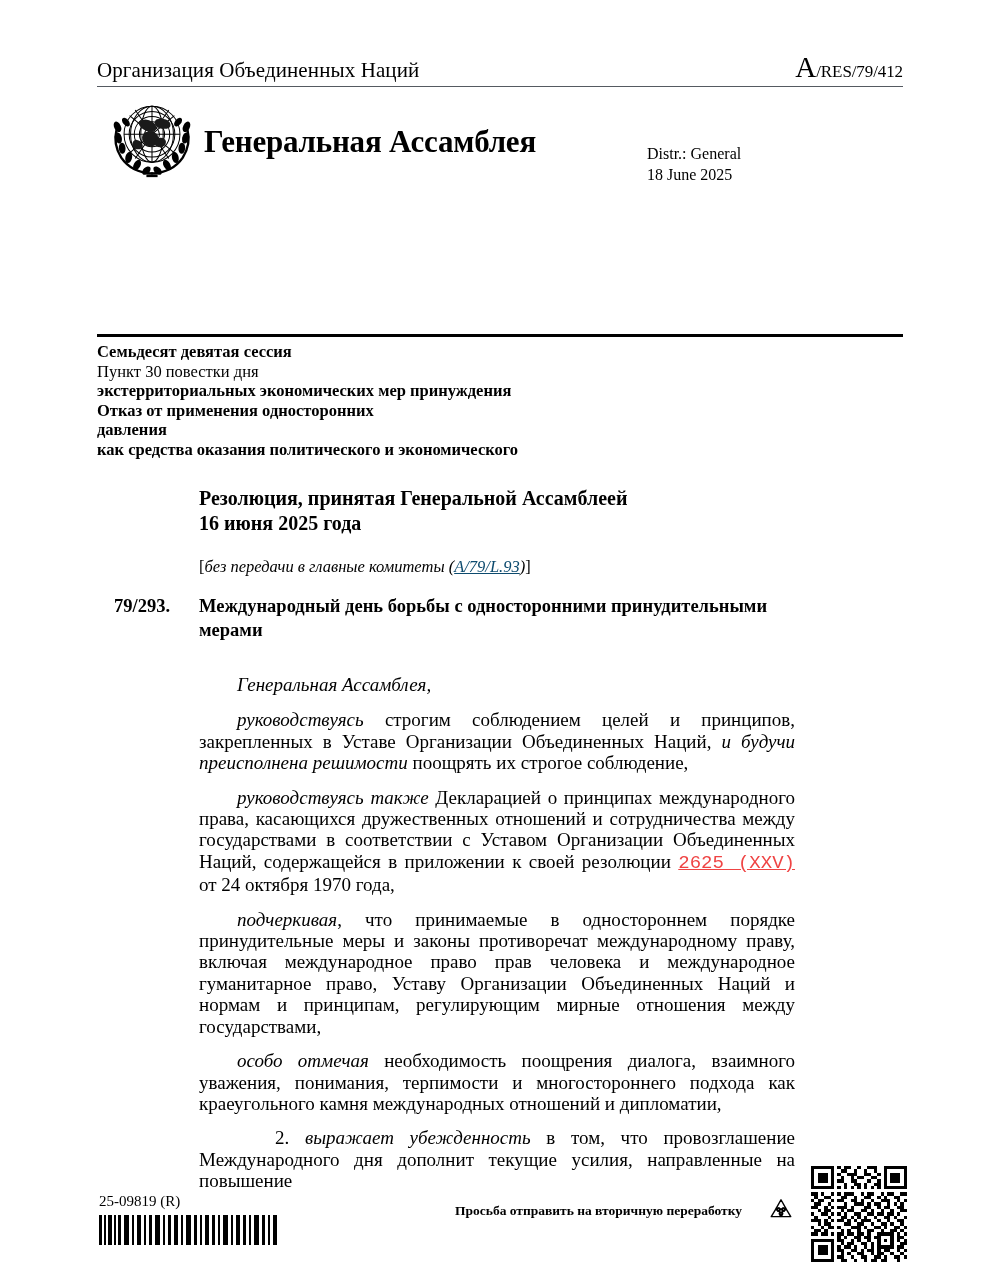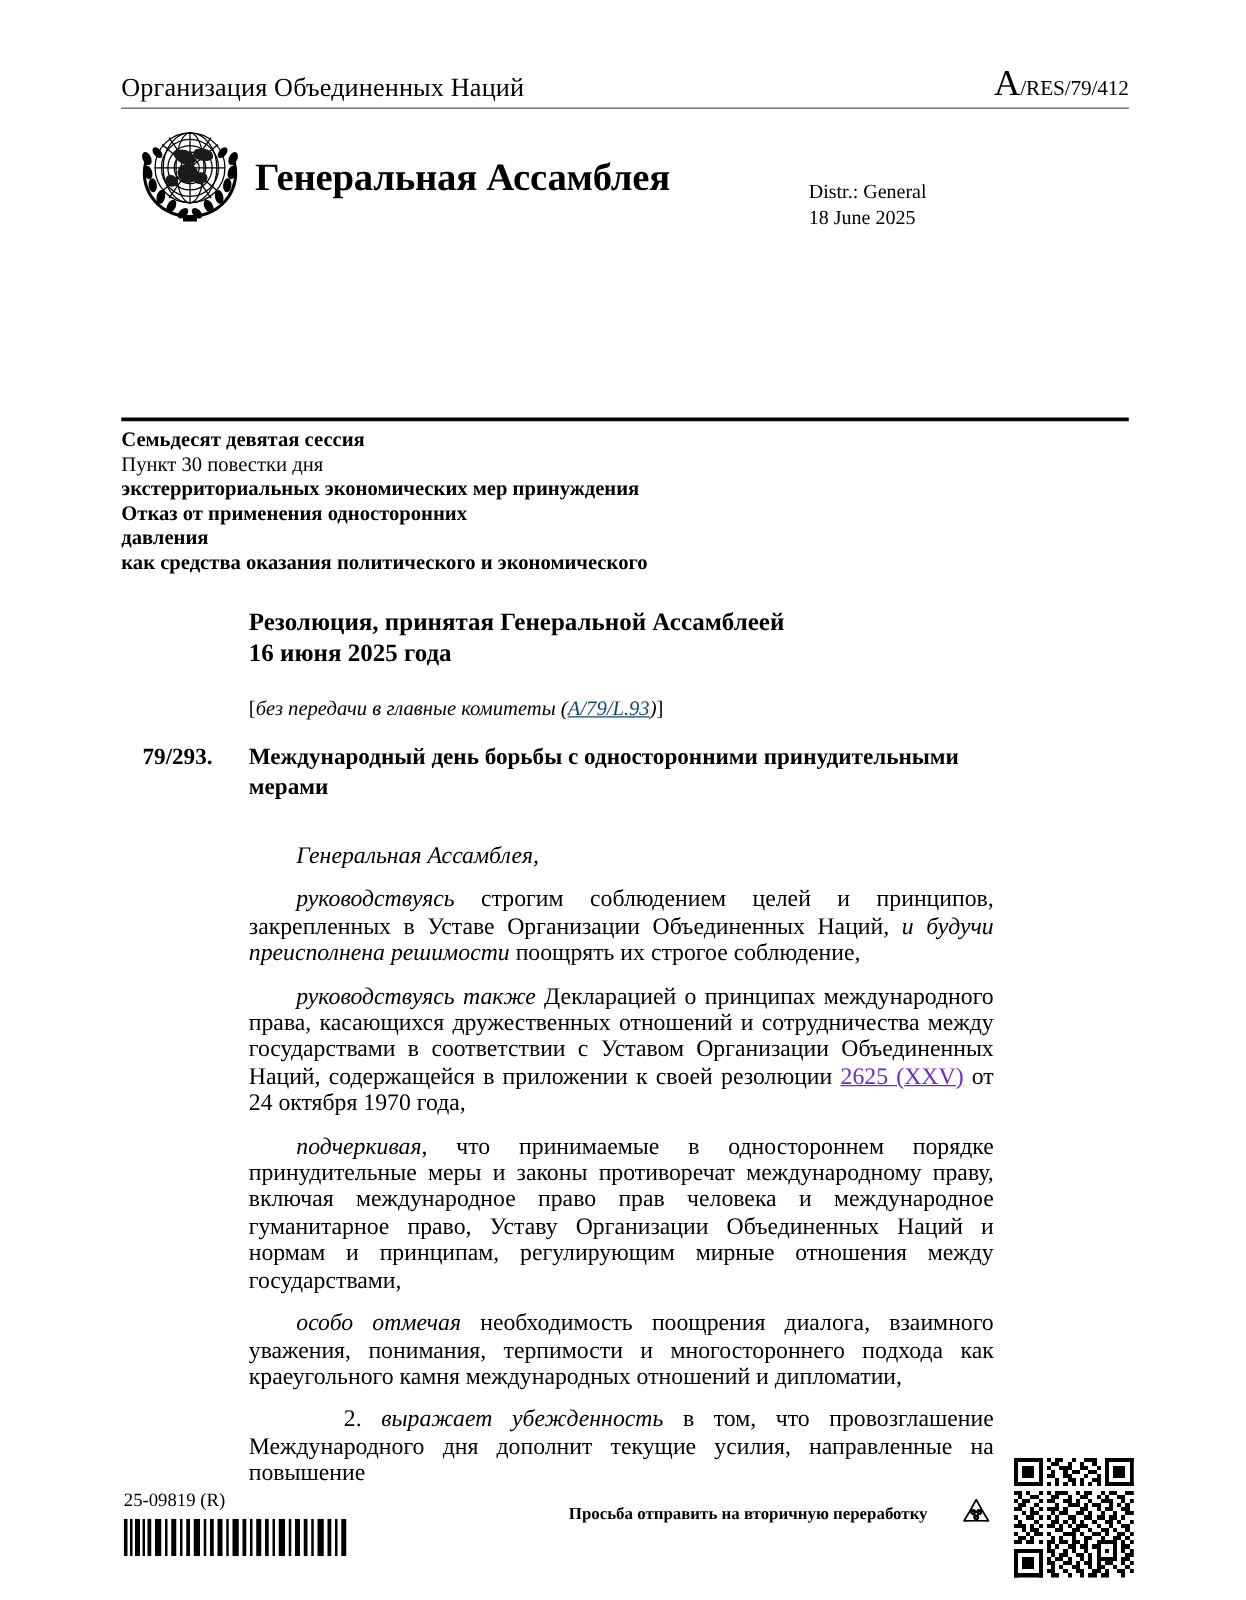--- a/index.html
+++ b/index.html
@@ -128,21 +128,21 @@
   }
   .no-committee {
     position: absolute;
     left: 199px;
     top: 556px;
     font-size: 16.5px;
     font-style: italic;
     line-height: 21px;
   }
   .no-committee .plain { font-style: normal; }
-  .lnk { color: #6d28d9; }
+  .lnk { color: #ef4444; font-family: Liberation Mono, monospace; }
   .lnk-i { color: #0c4a6e; font-style: italic; }
 
   .res-title-row {
     position: absolute;
     left: 114px;
     top: 594px;
     width: 700px;
     display: flex;
     font-size: 18.5px;
     font-weight: bold;

